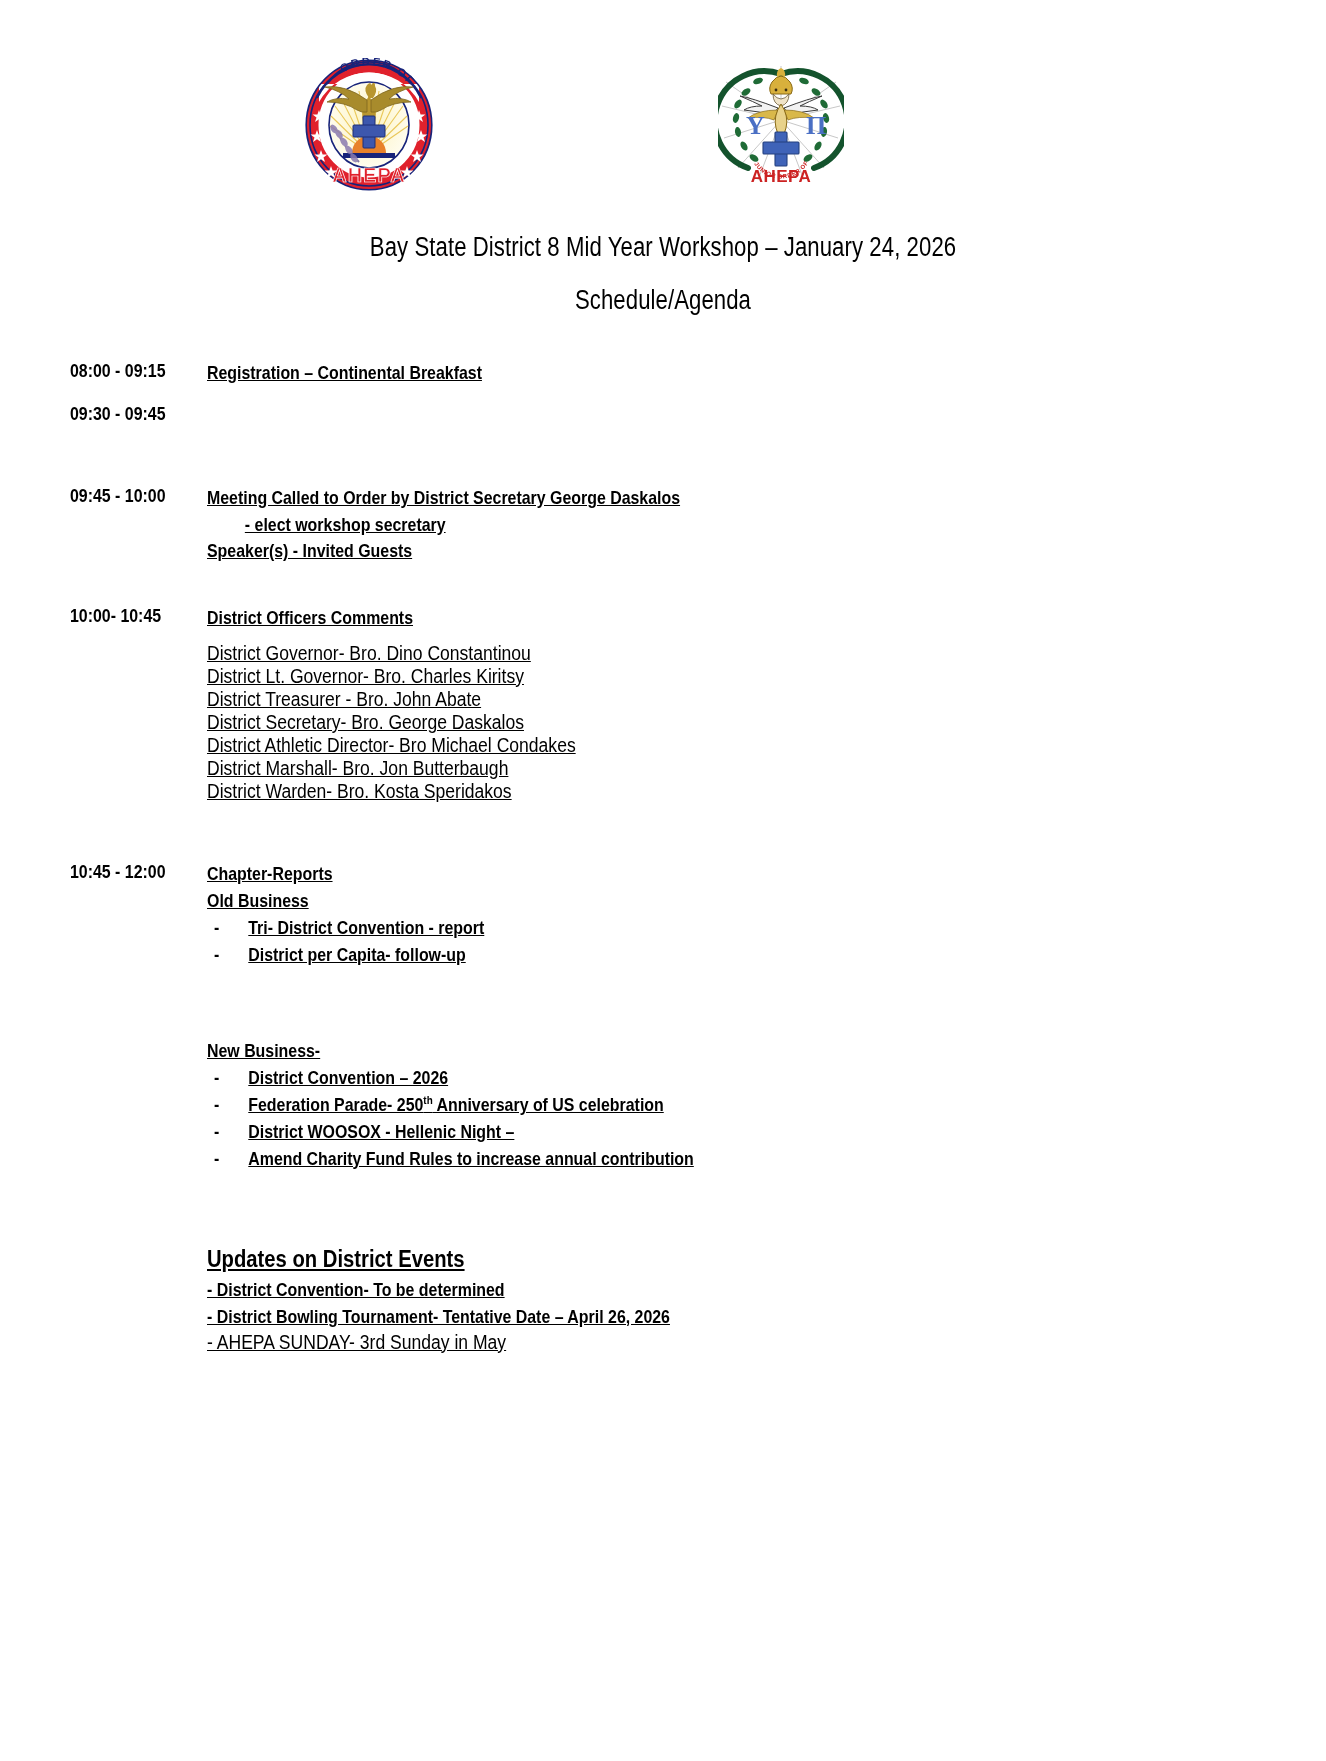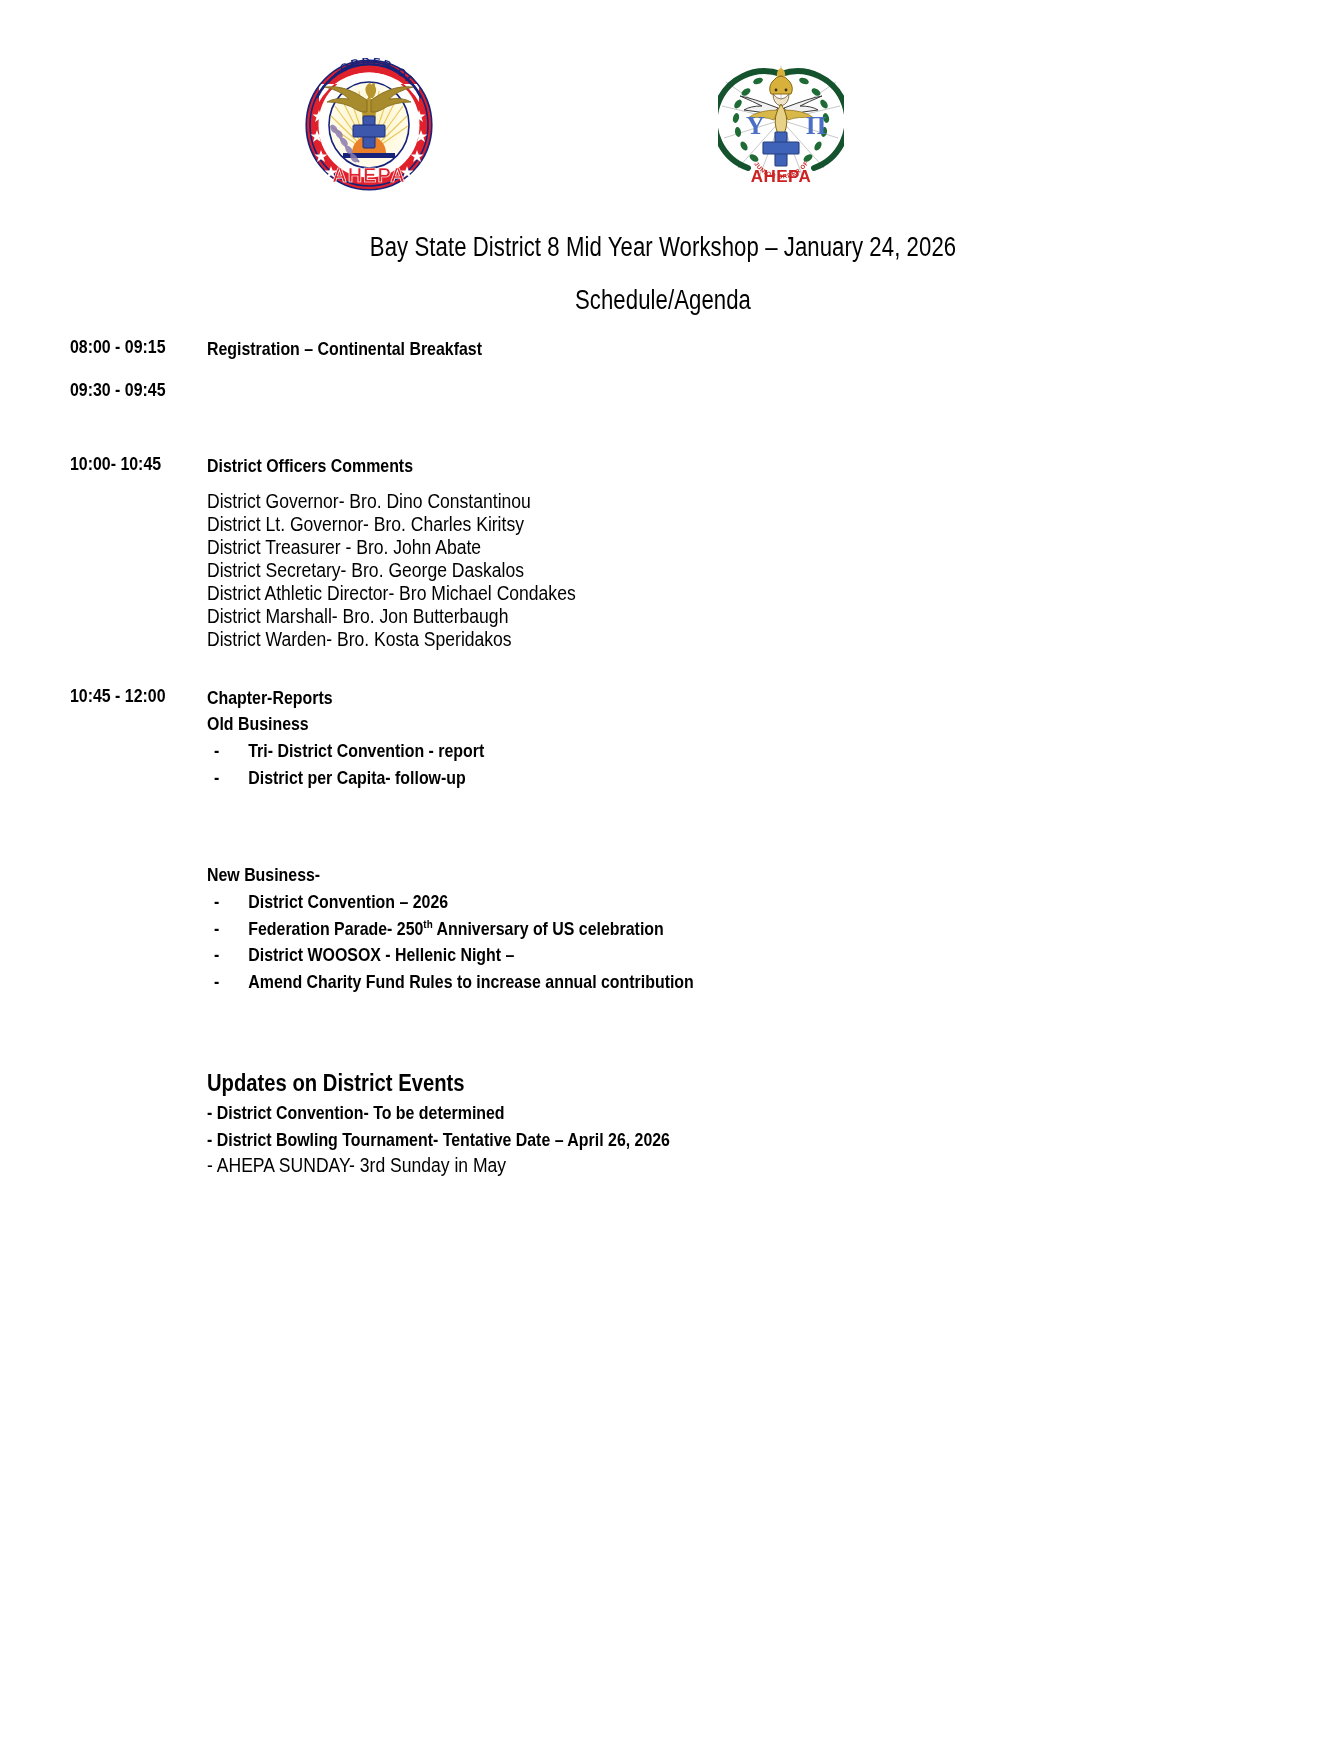--- a/index.html
+++ b/index.html
@@ -60,36 +60,38 @@
   .agenda {
     position: absolute;
     top: 336px;
     left: 0;
     width: 100%;
   }
   .row {
     position: relative;
     display: block;
     width: 100%;
+    text-decoration: underline;
   }
   .time {
     position: absolute;
     left: 70px;
     width: 135px;
     font-size: 18.5px;
     font-weight: bold;
     font-stretch: condensed;
     transform: scaleX(0.86);
     transform-origin: left center;
     white-space: nowrap;
     line-height: 1.18;
   }
   .body-col {
     margin-left: 207px;
     padding-right: 40px;
+    margin-top: 24px;
   }
   .ln {
     font-size: 18.5px;
     font-weight: bold;
     font-stretch: condensed;
     line-height: 1.45;
     white-space: nowrap;
     transform: scaleX(0.86);
     transform-origin: left center;
   }
@@ -304,20 +306,28 @@
         <div class="ln">Registration – Continental Breakfast</div>
       </div>
     </div>
     <div class="spacer-sm"></div>
 
     <div class="row">
       <div class="time">09:30 - 09:45</div>
     </div>
     <div class="spacer-lg"></div>
 
+    <div class="row">
+      <div class="time">09:45 - 10:00</div>
+      <div class="body-col">
+        <div class="ln">Meeting Called to Order by District Secretary George Daskalos</div>
+        <div class="ln indent1">- elect workshop secretary</div>
+        <div class="ln">Speaker(s) - Invited Guests</div>
+      </div>
+    </div>
     <div class="spacer-sm"></div>
 
     <div class="row">
       <div class="time">10:00- 10:45</div>
       <div class="body-col">
         <div class="ln">District Officers Comments</div>
         <div class="officers">
           <div class="ln reg">District Governor- Bro. Dino Constantinou</div>
           <div class="ln reg">District Lt. Governor- Bro. Charles Kiritsy</div>
           <div class="ln reg">District Treasurer - Bro. John Abate</div>

